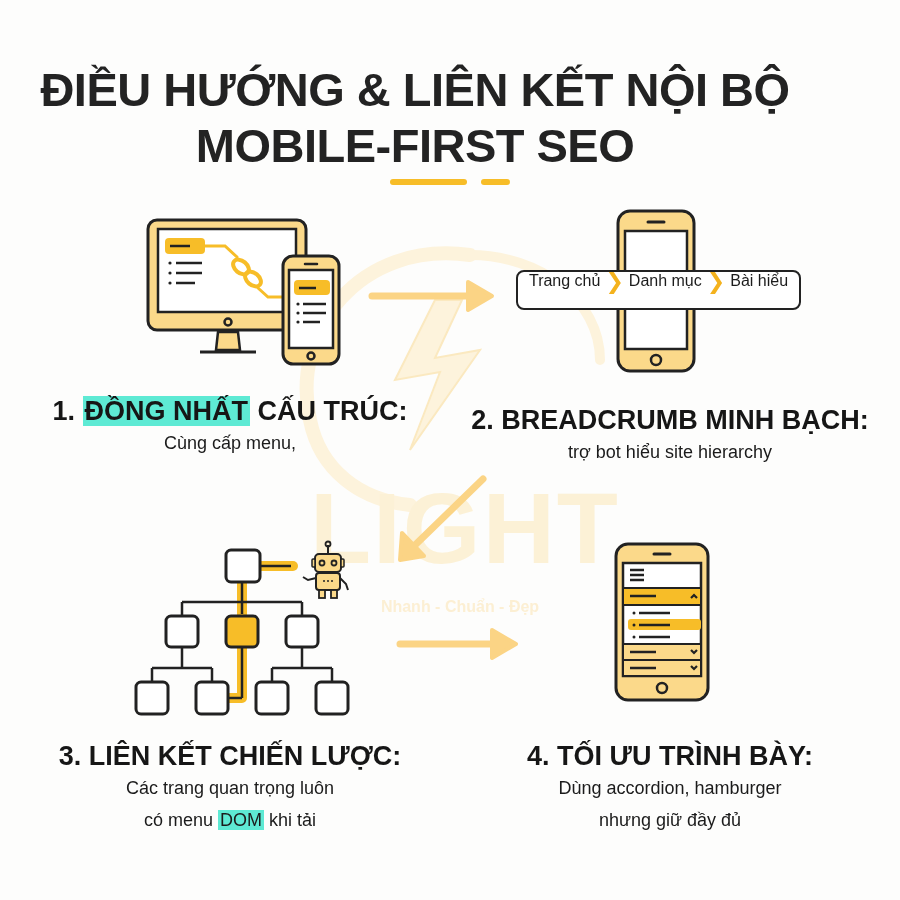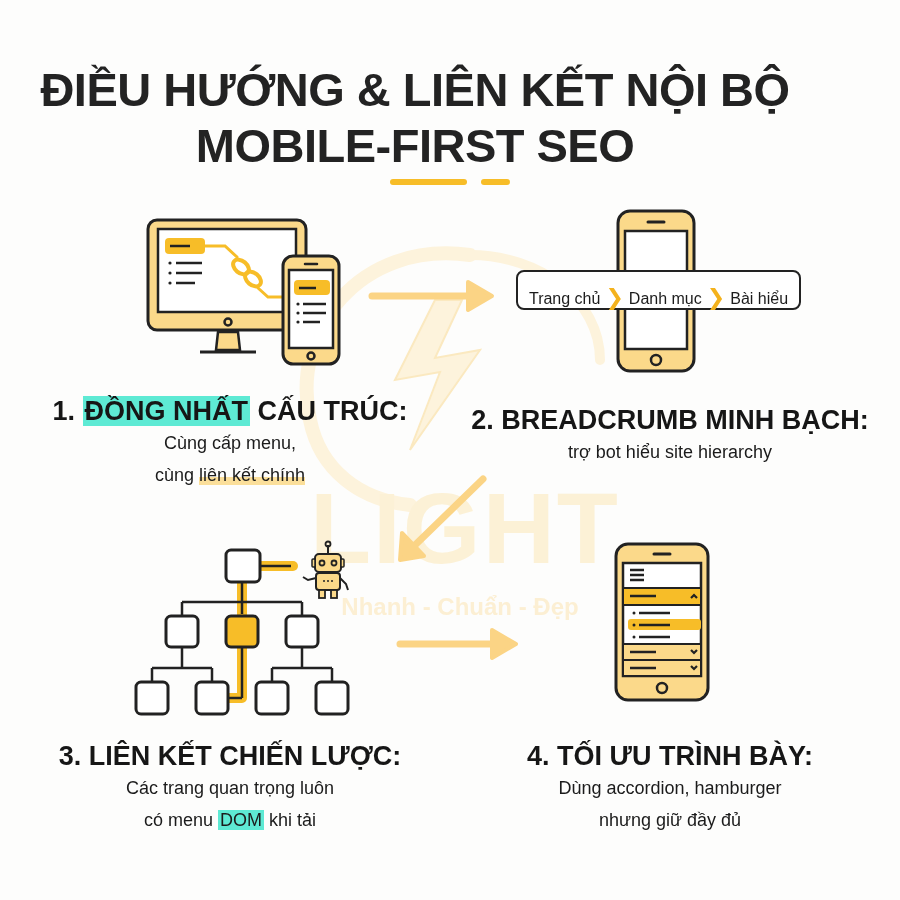--- a/index.html
+++ b/index.html
@@ -19,33 +19,33 @@
   .title.l2 { top:118px; }
   .underline { height:6px; border-radius:3px; background:#f7bd28; top:179px; }
 
   .watermark { left:0; top:0; width:900px; height:900px; pointer-events:none; }
   .wm-text {
     position:absolute; left:310px; top:478px; width:300px; text-align:center;
     font-weight:700; font-size:100px; color:#fcf1d6; letter-spacing:2px; line-height:100px;
   }
   .wm-sub {
     position:absolute; left:300px; top:592px; width:320px; text-align:center;
-    font-weight:700; font-size:24px; color:#fcefd3; line-height:30px;
+    font-weight:700; font-size:16px; color:#fcefd3; line-height:30px;
   }
 
   .cap { text-align:center; line-height:32px; }
   .cap .head { font-weight:700; font-size:27px; color:#161616; white-space:nowrap; }
   .cap .body { font-size:18px; color:#1b1b1b; white-space:nowrap; }
   .hl { background:#5eead4; padding:0 2px; }
   .hl-under { background:linear-gradient(to bottom, transparent 62%, #fbdf9a 62%); }
 
   .crumb {
     left:516px; top:270px; width:285px; height:40px; box-sizing:border-box;
     border:2.5px solid #222; border-radius:8px; background:#fff;
-    display:flex; align-items:flex-end; justify-content:center; gap:4px;
+    display:flex; align-items:flex-start; justify-content:center; gap:4px;
     font-size:16px; color:#1c1c1c; white-space:nowrap;
   }
   .crumb .sep { color:#f4b21d; font-weight:700; font-size:22px; line-height:20px; margin:0 1px; }
 </style>
 </head>
 <body>
 
 <div class="abs watermark">
   <svg width="900" height="900" style="position:absolute;left:0;top:0">
     <path d="M470 255 C 360 240, 290 330, 310 420 C 320 470, 360 500, 410 505" fill="none" stroke="#fdf3dc" stroke-width="14" stroke-linecap="round"></path>
@@ -207,21 +207,20 @@
   <circle cx="50" cy="148" r="5" fill="none" stroke="#222" stroke-width="2.5"></circle>
 </svg>
 
 <div class="abs cap" style="left:40px;top:395px;width:380px;">
   <div class="head">
     <span>1.</span>
     <span class="hl">ĐỒNG NHẤT</span>
     <span>CẤU TRÚC:</span>
   </div>
   <div class="body">Cùng cấp menu,</div>
-  <div class="body"><span>cùng </span><span class="hl-under">liên kết chính</span></div>
 </div>
 
 <div class="abs cap" style="left:460px;top:395px;width:420px;margin-top:9px;">
   <div class="head">
     <span>2.</span>
     <span>BREADCRUMB MINH BẠCH:</span>
   </div>
   <div class="body">trợ bot hiểu site hierarchy</div>
 </div>
 

